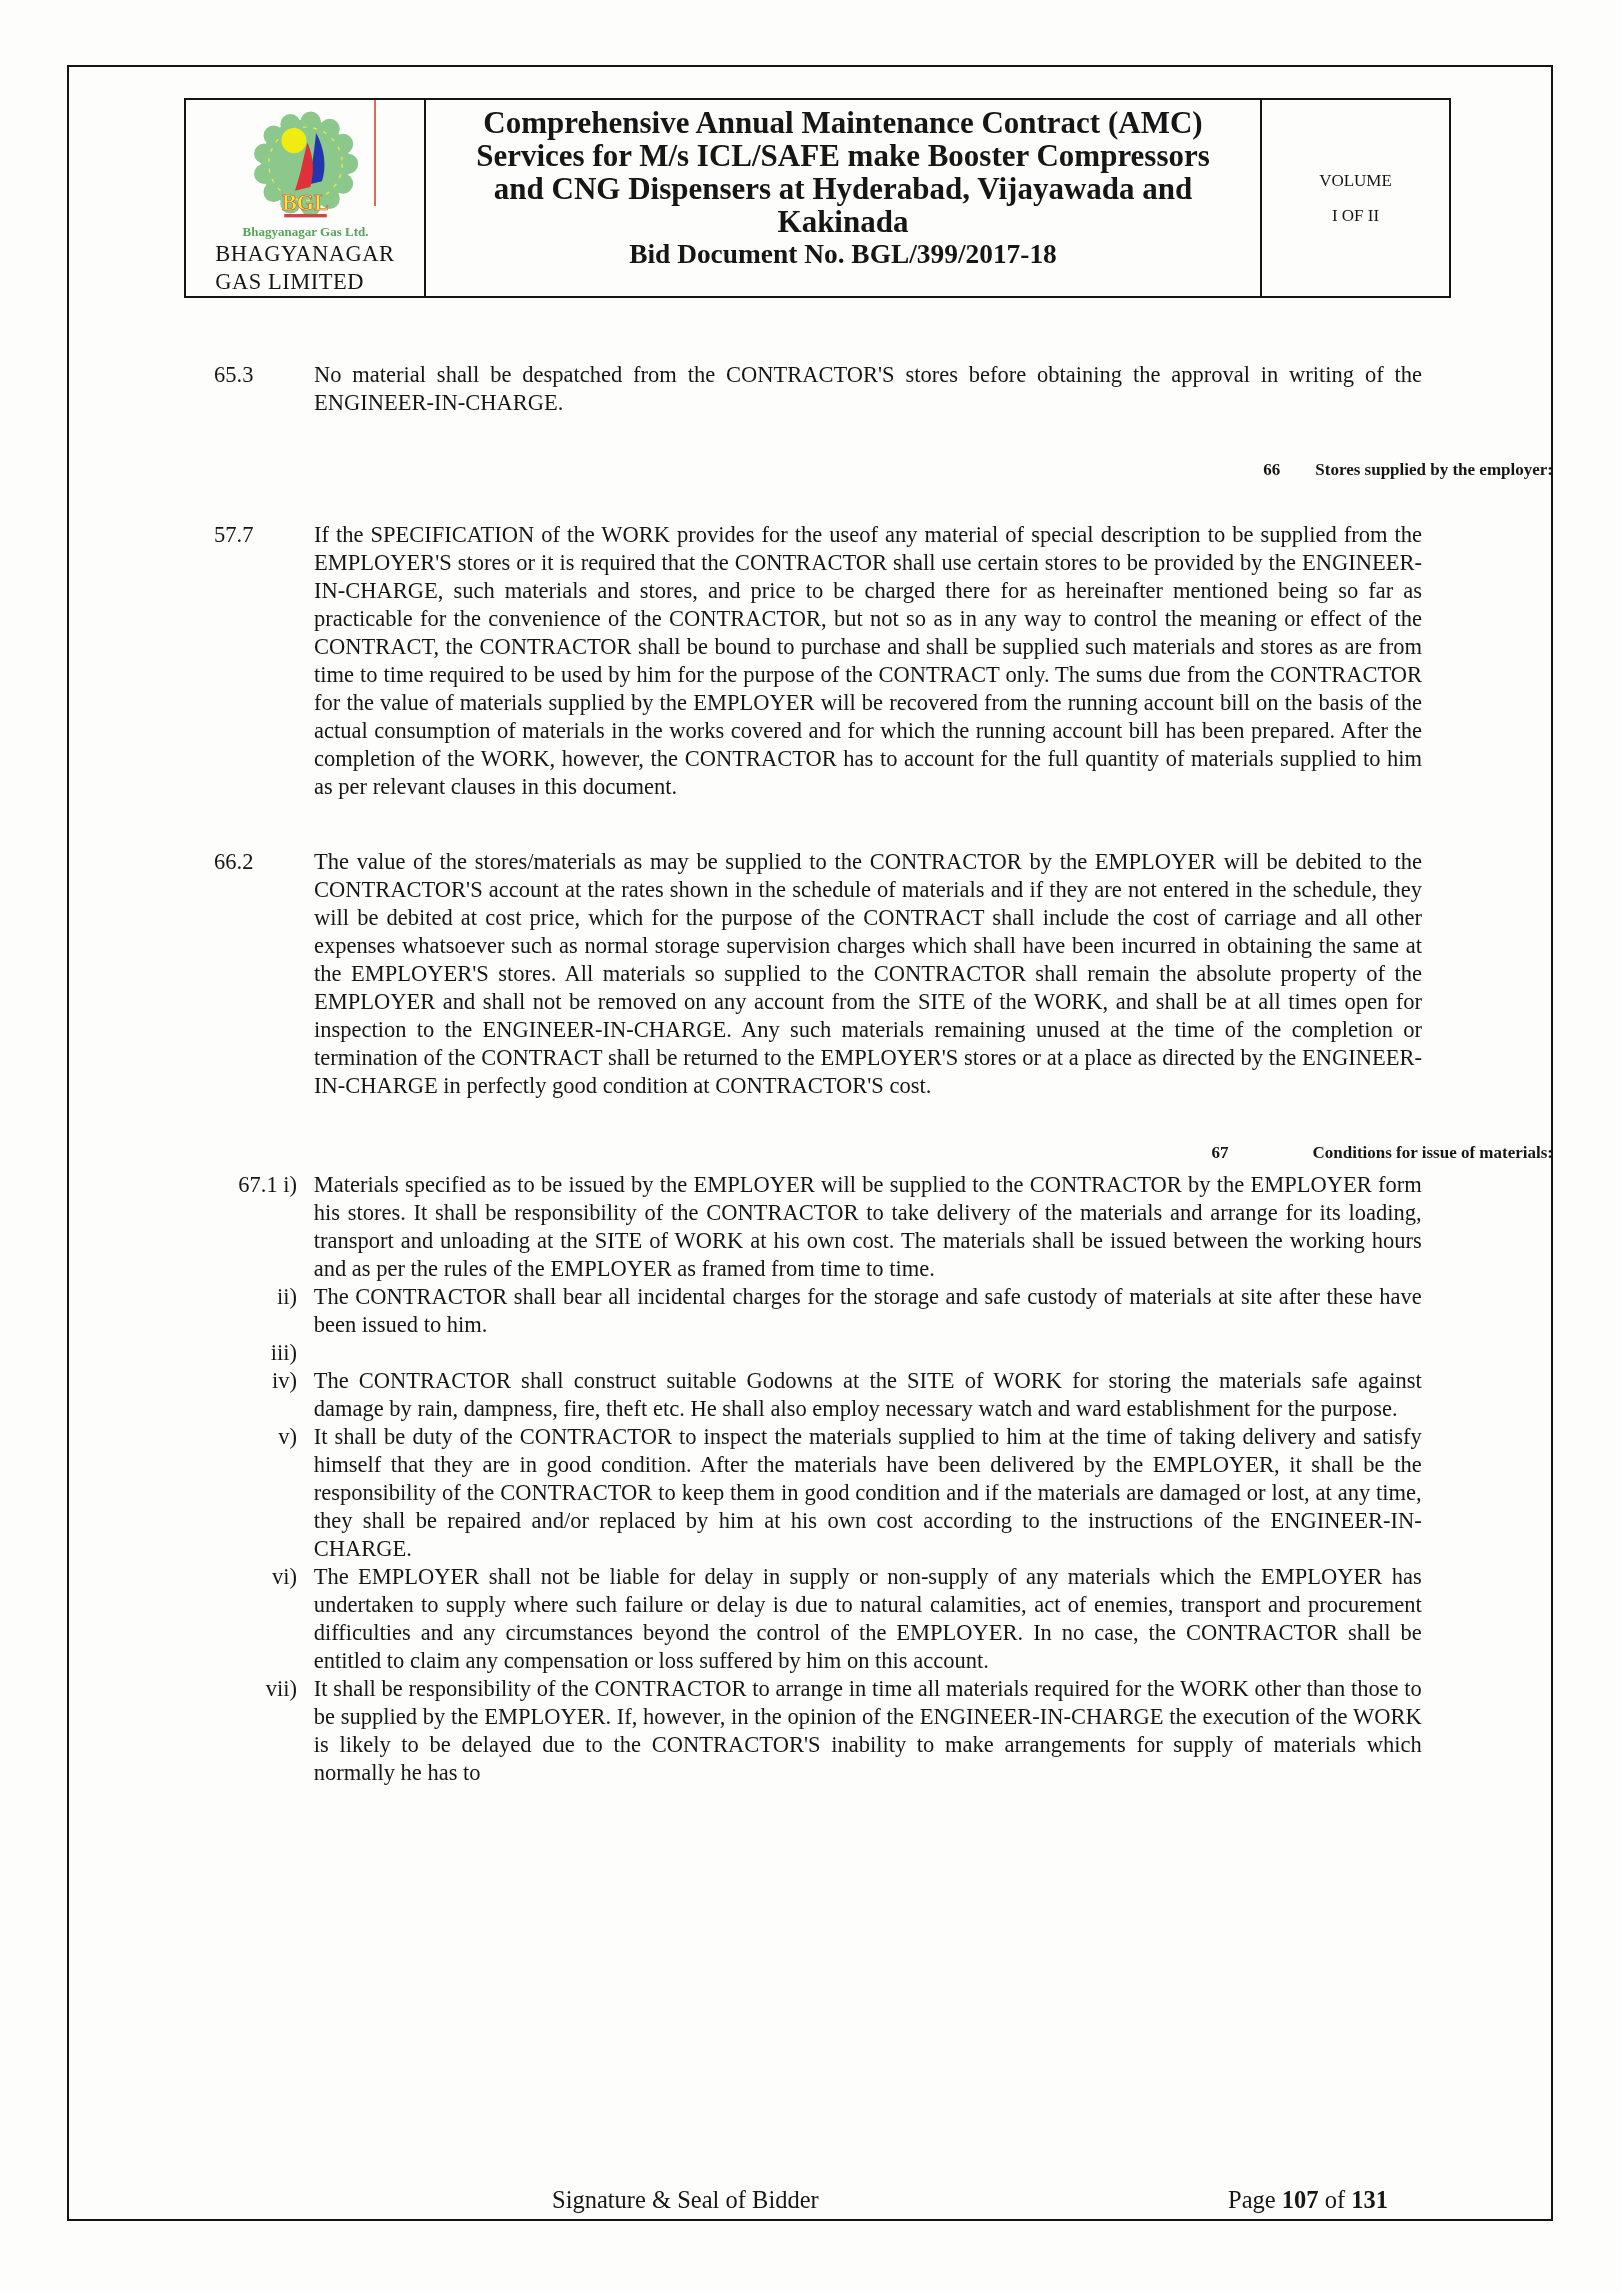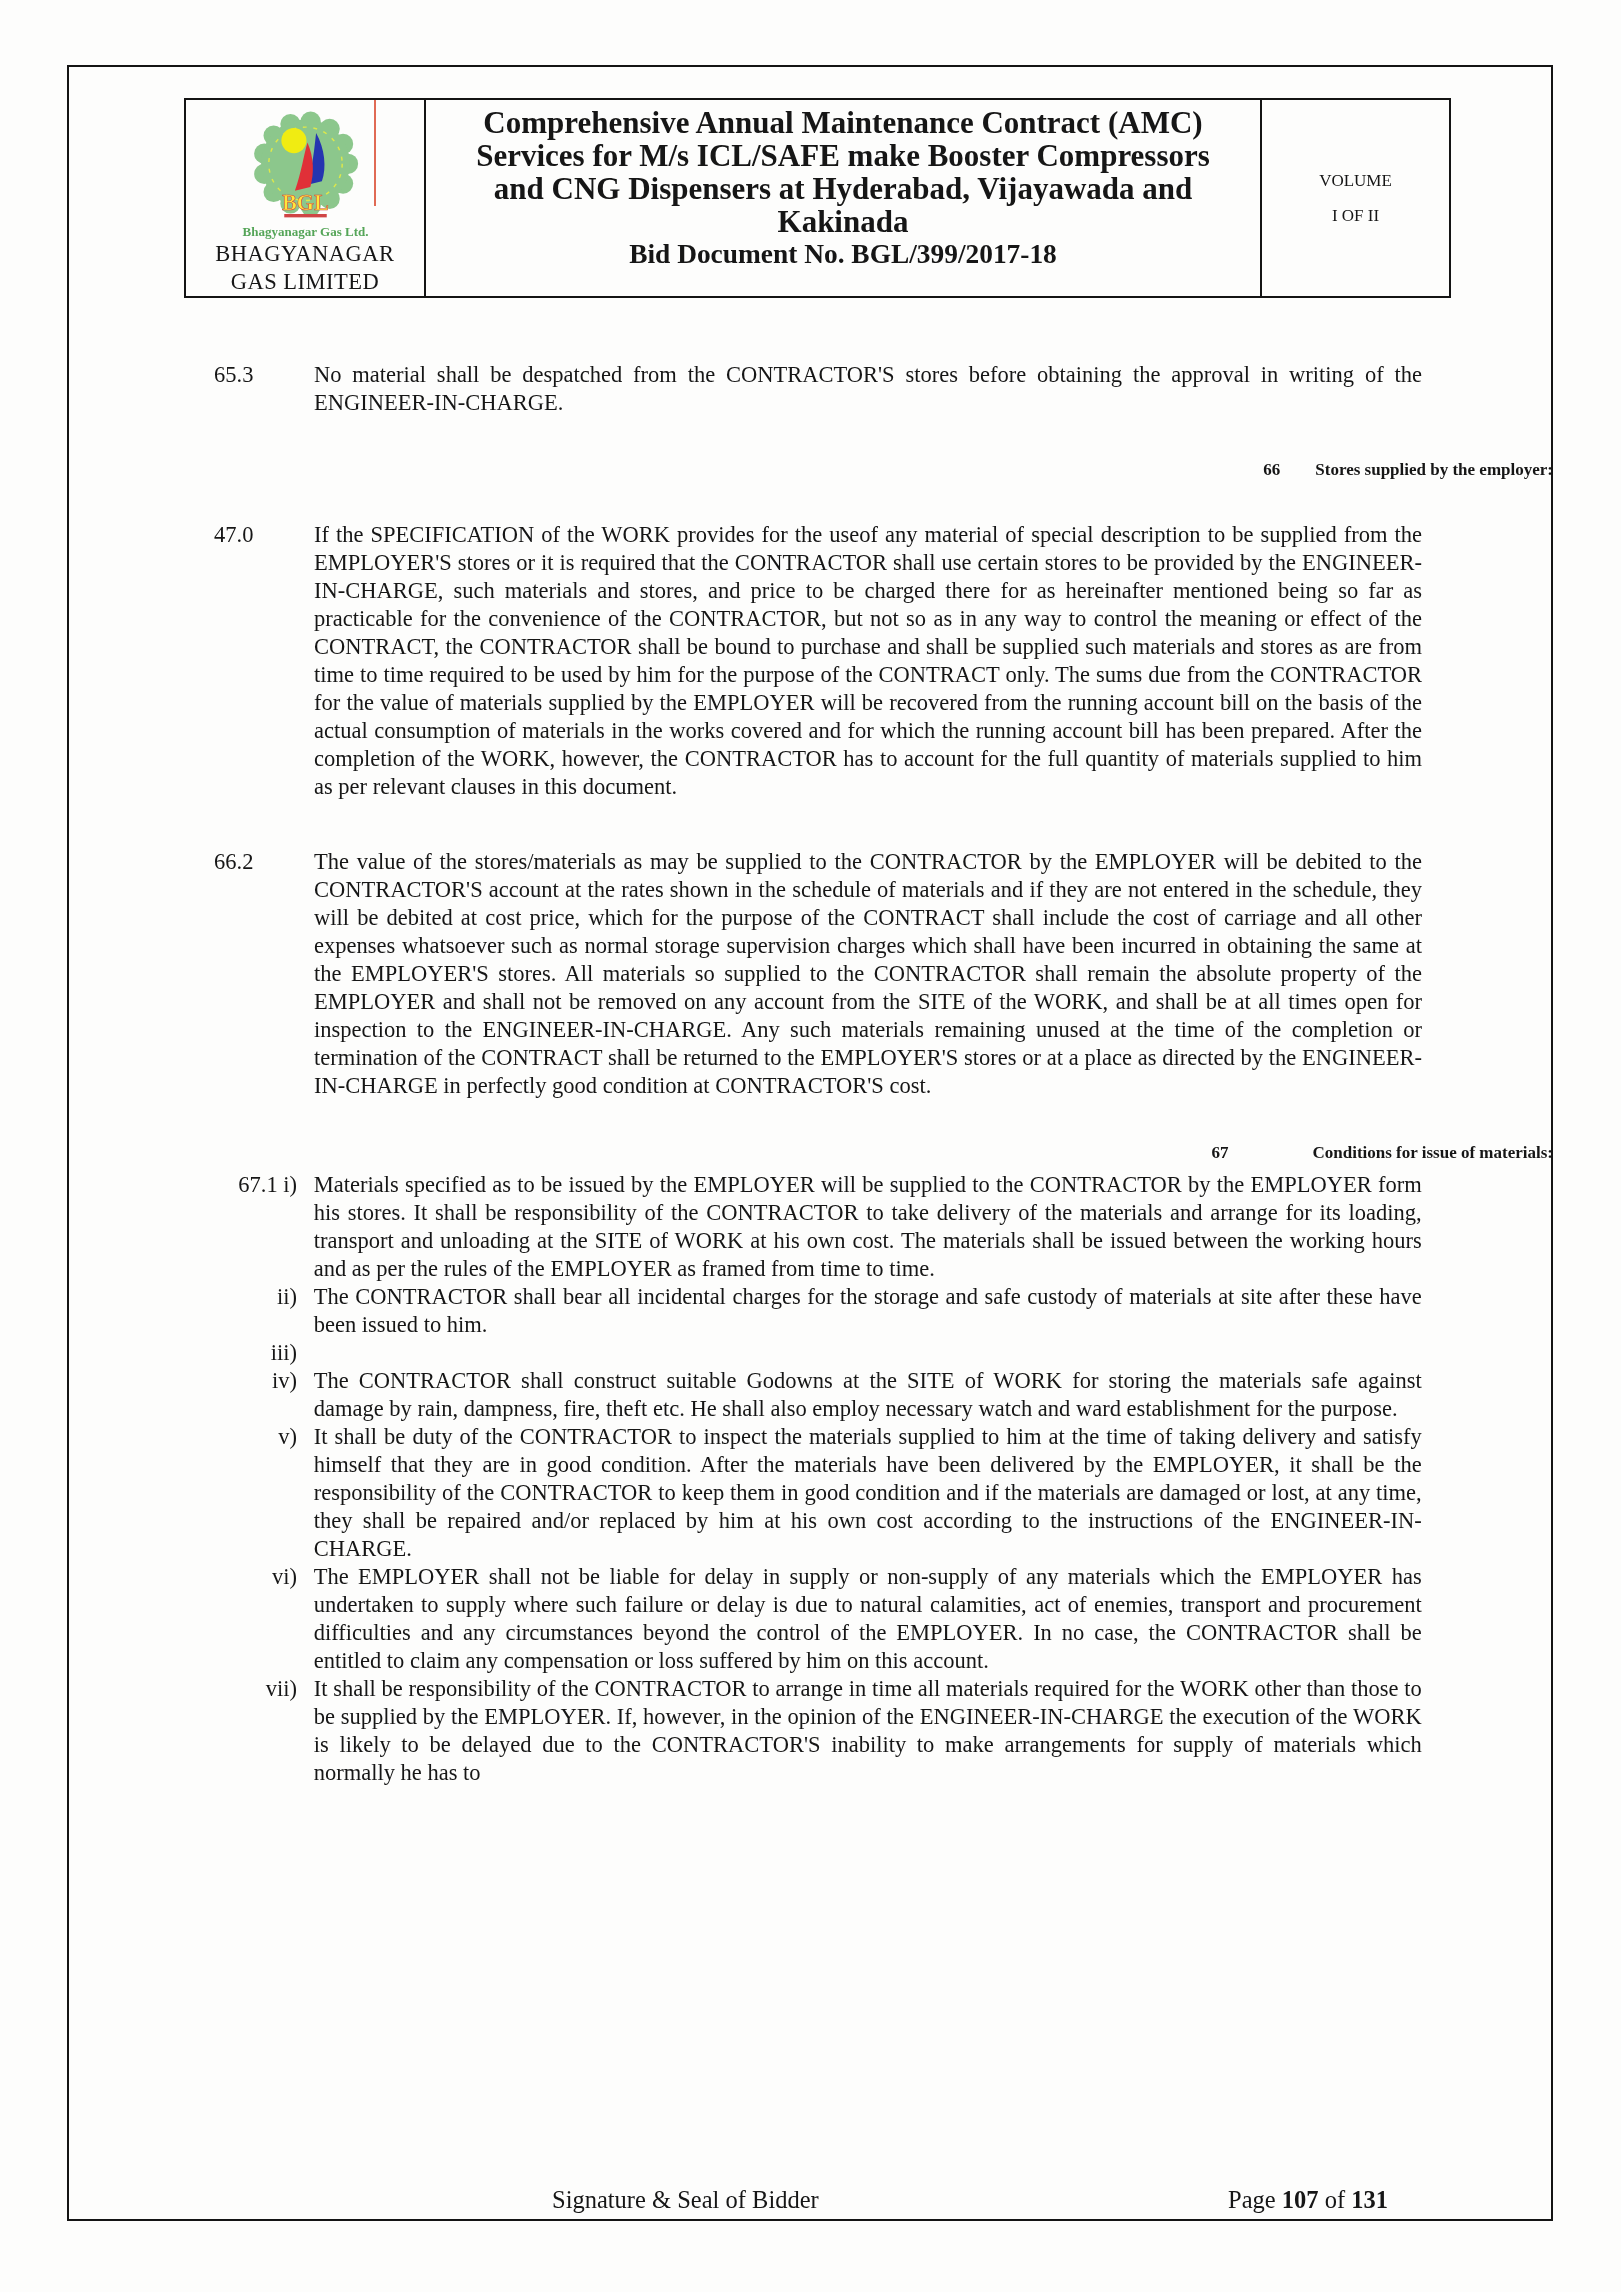--- a/index.html
+++ b/index.html
@@ -17,21 +17,21 @@
     position:absolute;left:115px;top:31px;width:1267px;height:200px;
     border:2px solid #141414;box-sizing:border-box;display:flex;
   }
   .cell{box-sizing:border-box;}
   .cell-logo{
     width:240px;border-right:2px solid #141414;position:relative;
     display:flex;flex-direction:column;align-items:center;padding-top:2px;
   }
   .logo-redline{position:absolute;left:188px;top:0;width:2px;height:106px;background:#e06a54;}
   .company-name{
-    font-size:22.5px;line-height:28px;text-align:center;letter-spacing:0.5px;margin-top:-2px;
+    font-size:22.5px;line-height:28px;letter-spacing:0.5px;margin-top:-2px;
   }
   .cell-title{
     width:836px;border-right:2px solid #141414;
     text-align:center;padding:5.9px 29px 0 29px;
   }
   .doc-title{font-weight:bold;font-size:31px;line-height:33px;}
   .bid-no{font-weight:bold;font-size:27.4px;line-height:33px;}
   .cell-volume{
     flex:1;display:flex;align-items:center;justify-content:center;text-align:center;
     font-size:17px;line-height:35px;
@@ -116,21 +116,21 @@
     <div class="cl-num">65.3</div>
     <div class="cl-text">No material shall be despatched from the CONTRACTOR'S stores before obtaining the approval in writing of the ENGINEER-IN-CHARGE.</div>
   </div>
 
   <div class="h-row h66">
     <div class="h-num">66</div>
     <div>Stores supplied by the employer:</div>
   </div>
 
   <div class="cl-row mb48" style="margin-bottom:47px;">
-    <div class="cl-num">47.0</div>
+    <div class="cl-num">57.7</div>
     <div class="cl-text">If the SPECIFICATION of the WORK provides for the useof any material of special description to be supplied from the EMPLOYER'S stores or it is required that the CONTRACTOR shall use certain stores to be provided by the ENGINEER-IN-CHARGE, such materials and stores, and price to be charged there for as hereinafter mentioned being so far as practicable for the convenience of the CONTRACTOR, but not so as in any way to control the meaning or effect of the CONTRACT, the CONTRACTOR shall be bound to purchase and shall be supplied such materials and stores as are from time to time required to be used by him for the purpose of the CONTRACT only. The sums due from the CONTRACTOR for the value of materials supplied by the EMPLOYER will be recovered from the running account bill on the basis of the actual consumption of materials in the works covered and for which the running account bill has been prepared. After the completion of the WORK, however, the CONTRACTOR has to account for the full quantity of materials supplied to him as per relevant clauses in this document.</div>
   </div>
 
   <div class="cl-row">
     <div class="cl-num">66.2</div>
     <div class="cl-text">The value of the stores/materials as may be supplied to the CONTRACTOR by the EMPLOYER will be debited to the CONTRACTOR'S account at the rates shown in the schedule of materials and if they are not entered in the schedule, they will be debited at cost price, which for the purpose of the CONTRACT shall include the cost of carriage and all other expenses whatsoever such as normal storage supervision charges which shall have been incurred in obtaining the same at the EMPLOYER'S stores. All materials so supplied to the CONTRACTOR shall remain the absolute property of the EMPLOYER and shall not be removed on any account from the SITE of the WORK, and shall be at all times open for inspection to the ENGINEER-IN-CHARGE. Any such materials remaining unused at the time of the completion or termination of the CONTRACT shall be returned to the EMPLOYER'S stores or at a place as directed by the ENGINEER-IN-CHARGE in perfectly good condition at CONTRACTOR'S cost.</div>
   </div>
 
   <div class="h-row h67">
     <div class="h-num">67</div>

